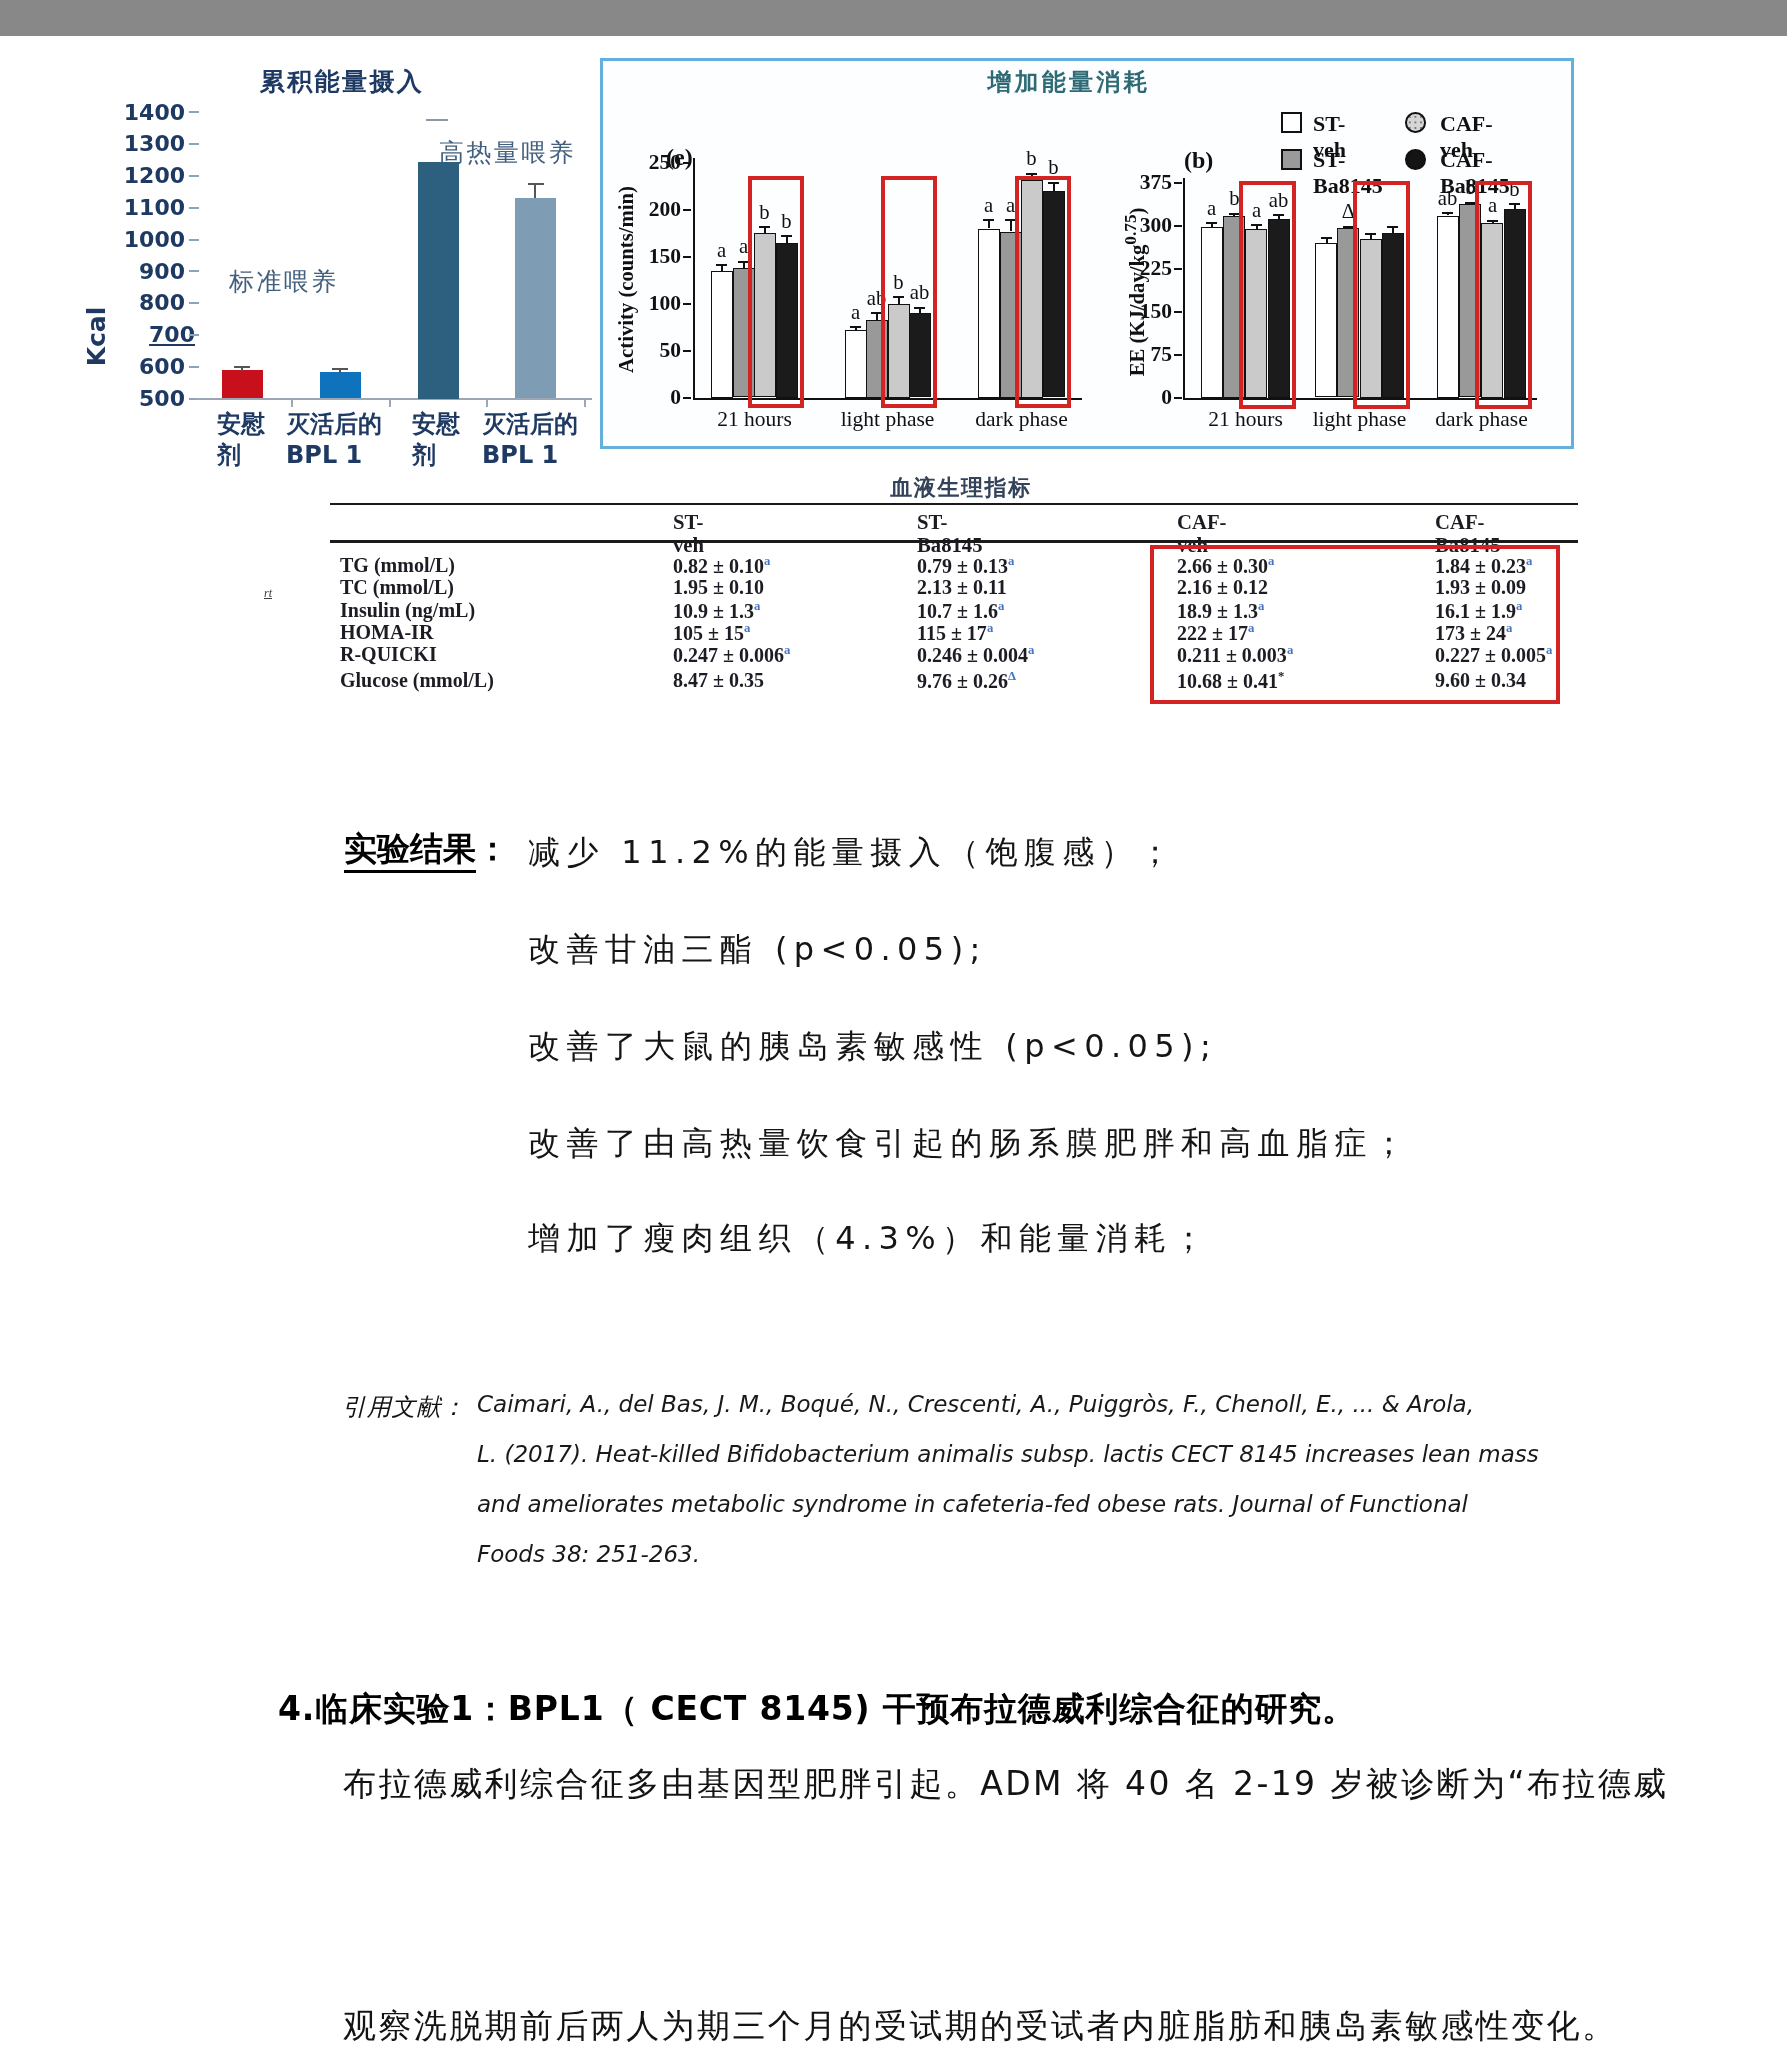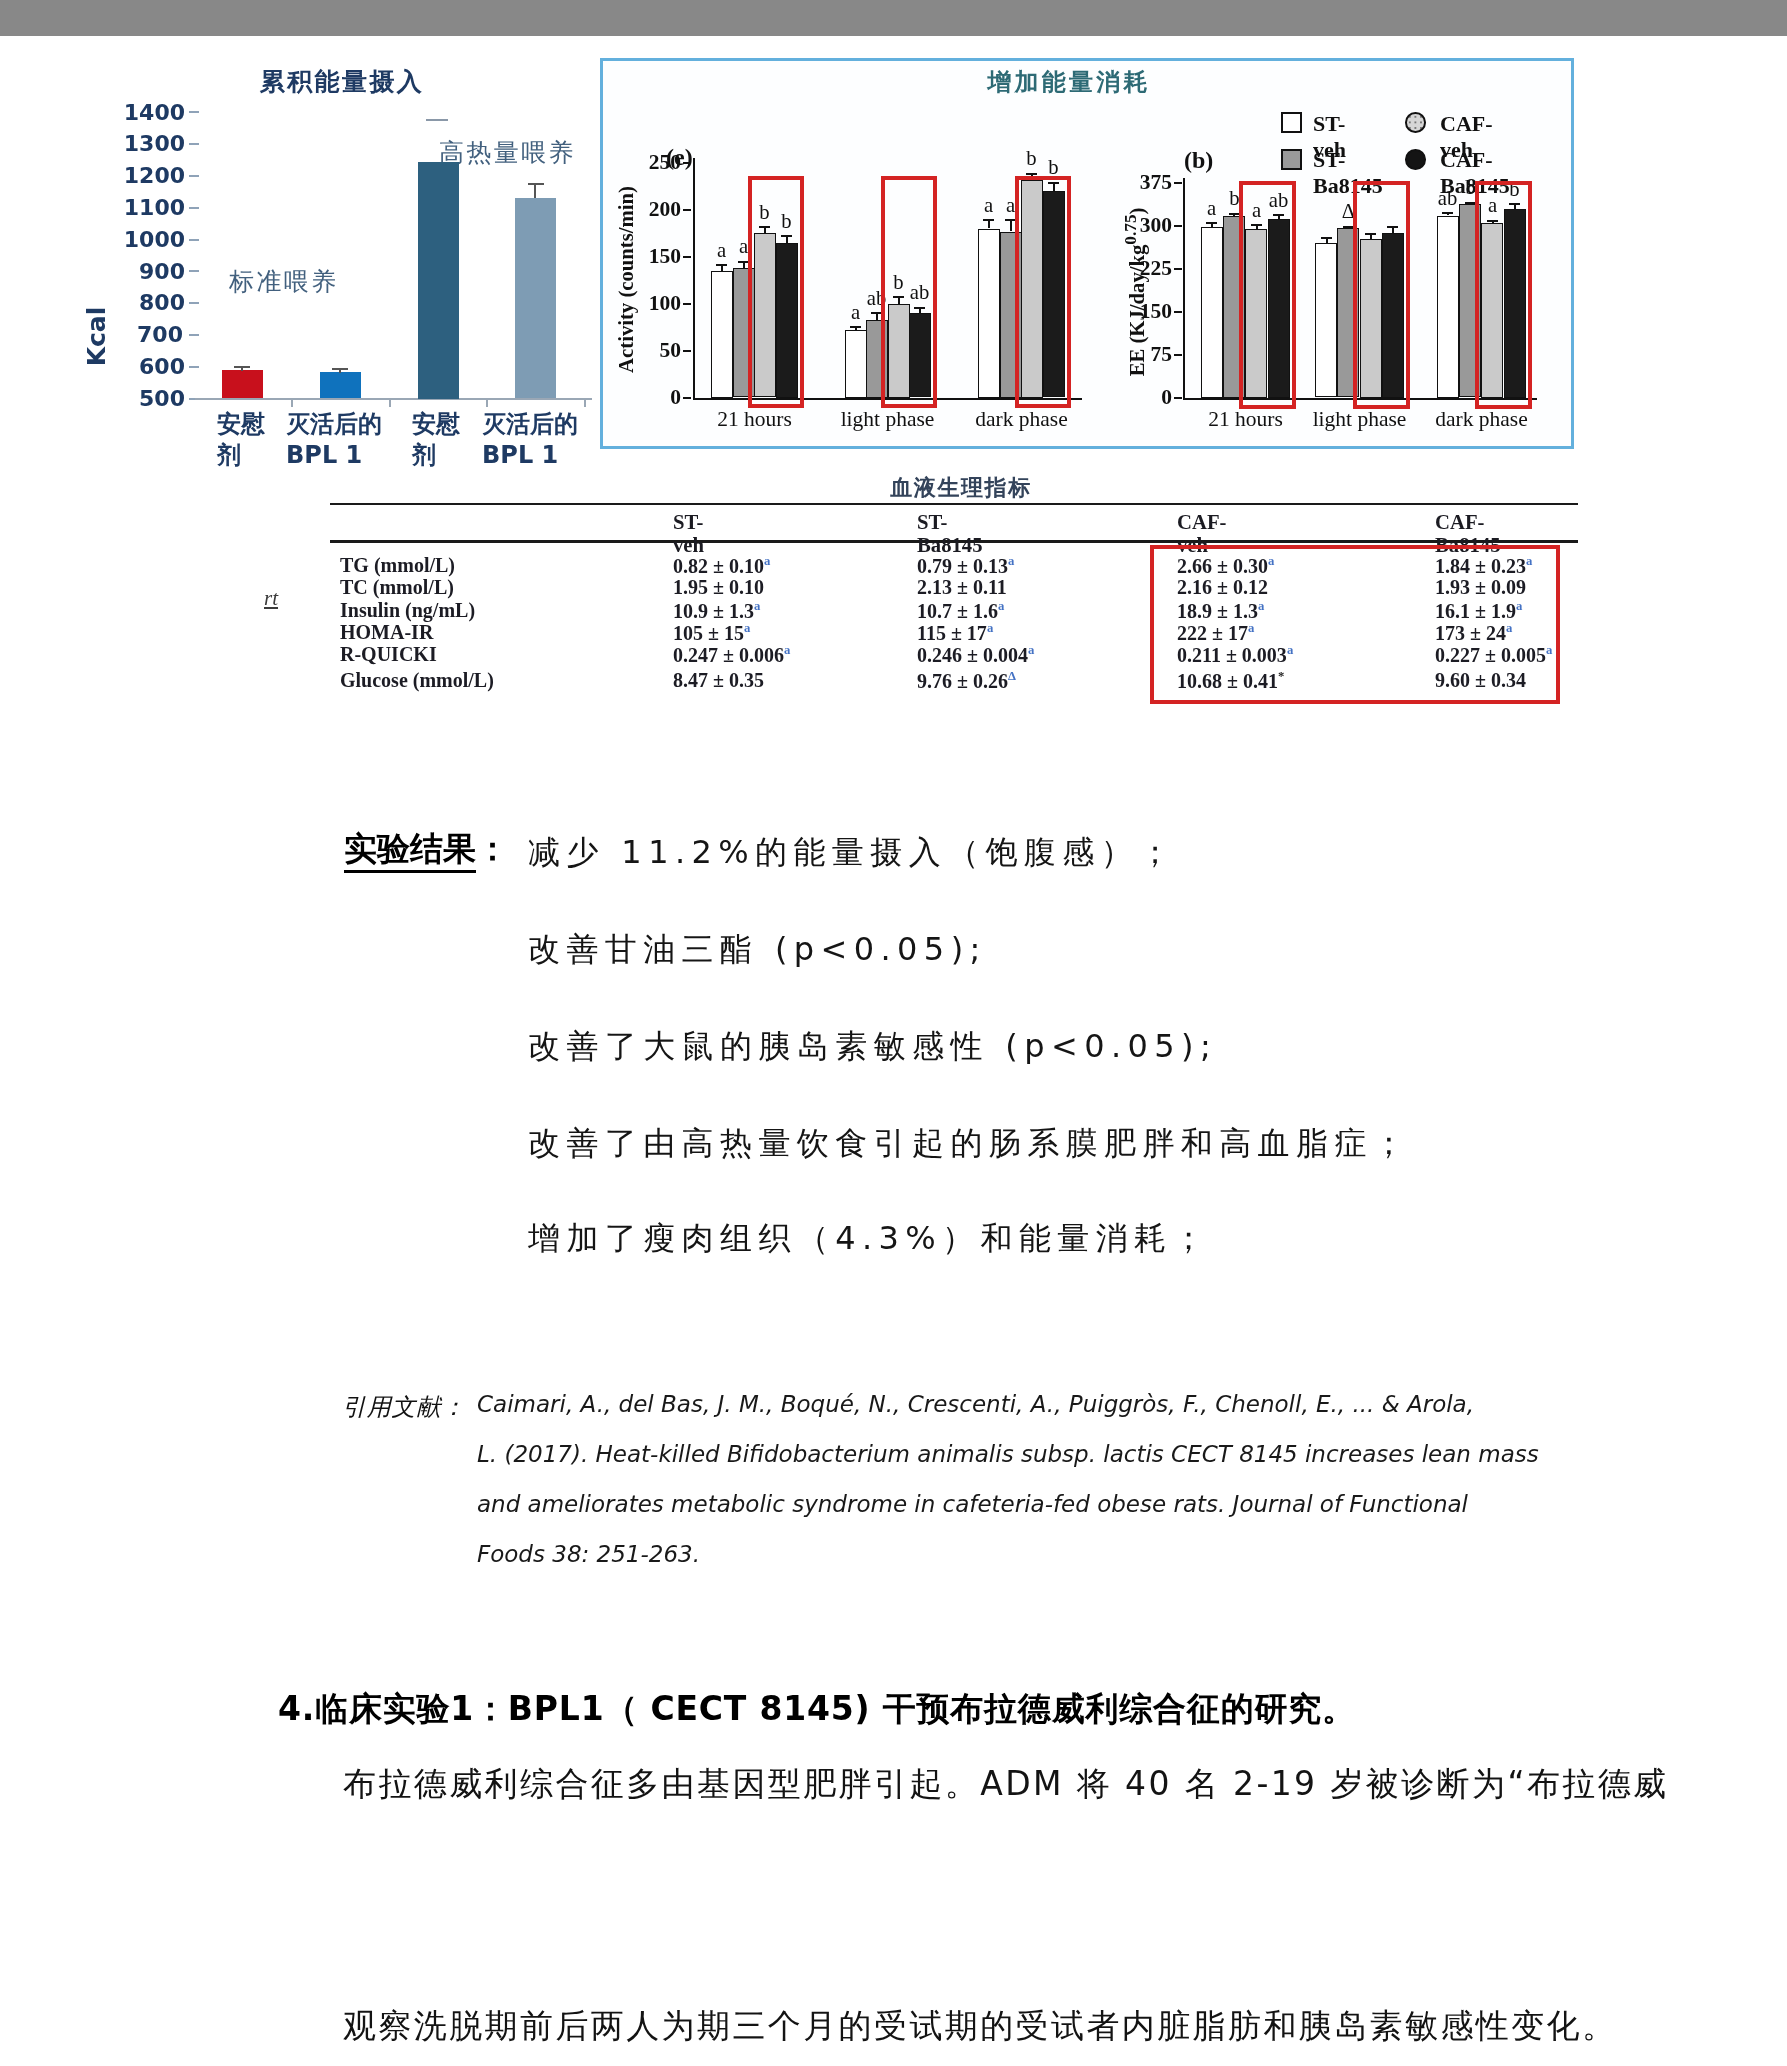--- a/index.html
+++ b/index.html
@@ -40,21 +40,21 @@
   .sw-gray{background:#9a9a9a;}
   .sw-circle{border-radius:50%;}
   .sw-dot{background:#d6d6d6;background-image:radial-gradient(#777 18%,transparent 20%);background-size:5.6px 5.6px;}
   .sw-black{background:#141414;}
   
   .tbl-title{font-size:22px;font-weight:bold;color:#33435a;letter-spacing:1.6px;text-align:center;}
   .tbl-rule{background:#1a1a1a;}
   .tbl-head{font-size:20.7px;font-weight:bold;color:#1b1b22;font-family:"Liberation Serif",serif;}
   .tbl-cell{font-size:20px;font-weight:bold;color:#1c1c24;font-family:"Liberation Serif",serif;white-space:nowrap;}
   .tbl-cell sup{font-size:12.7px;}
-  .marginal{font-size:21px;font-style:italic;color:#3a3a3a;text-decoration:underline;font-family:"Liberation Serif",serif;}
+  .marginal{font-size:12px;font-style:italic;color:#3a3a3a;text-decoration:underline;font-family:"Liberation Serif",serif;}
   
   .res-label{font-size:33px;font-weight:bold;color:#000;border-bottom:3.2px solid #000;padding-bottom:1.6px;}
   .res-colon{font-size:33px;font-weight:bold;color:#000;}
   .res-line{font-size:32px;color:#151515;letter-spacing:6.4px;white-space:nowrap;}
   .cite-label{font-size:24px;font-style:italic;color:#111;letter-spacing:0.8px;}
   .cite-line{font-size:23px;font-style:italic;color:#191919;white-space:nowrap;}
   .h4{font-size:33px;font-weight:bold;color:#000;letter-spacing:0.8px;white-space:nowrap;}
   .body-line{font-size:33px;color:#131313;letter-spacing:2.4px;white-space:nowrap;}
   .body-line sup{font-size:19px;}
 </style>
@@ -66,21 +66,21 @@
   <div class="abs" id="chart-intake" style="left:0;top:0;width:604px;height:477px;">
     <div class="abs lc-title" style="left:223px;top:29px;width:238px;text-align:center;">累积能量摄入</div>
     <div class="abs lc-ylab" style="left:49px;top:286px;width:95px;text-align:center;">Kcal</div>
     <div class="abs lc-ann" style="left:229px;top:229px;">标准喂养</div>
     <div class="abs lc-ann" style="left:439px;top:100px;">高热量喂养</div>
     <div class="abs" style="left:426px;top:83px;width:22px;height:2.4px;background:#8a98a8;"></div>
   <div class="lc-tick" style="position: absolute; left: 110px; top: 350px; width: 75px;">500</div>
       <div class="lc-tickmark" style="position: absolute; left: 189px; top: 362px;"></div>
       <div class="lc-tick" style="position: absolute; left: 110px; top: 318px; width: 75px;">600</div>
       <div class="lc-tickmark" style="position: absolute; left: 189px; top: 330px;"></div>
-      <div class="lc-tick" style="position: absolute; left: 108px; top: 286px; width: 75px;">700</div>
+      <div class="lc-tick" style="position: absolute; left: 120px; top: 286px; width: 75px; text-decoration: underline;">700</div>
       <div class="lc-tickmark" style="position: absolute; left: 189px; top: 298px;"></div>
       <div class="lc-tick" style="position: absolute; left: 110px; top: 254px; width: 75px;">800</div>
       <div class="lc-tickmark" style="position: absolute; left: 189px; top: 266px;"></div>
       <div class="lc-tick" style="position: absolute; left: 110px; top: 223px; width: 75px;">900</div>
       <div class="lc-tickmark" style="position: absolute; left: 189px; top: 234px;"></div>
       <div class="lc-tick" style="position: absolute; left: 110px; top: 191px; width: 75px;">1000</div>
       <div class="lc-tickmark" style="position: absolute; left: 189px; top: 203px;"></div>
       <div class="lc-tick" style="position: absolute; left: 110px; top: 159px; width: 75px;">1100</div>
       <div class="lc-tickmark" style="position: absolute; left: 189px; top: 171px;"></div>
       <div class="lc-tick" style="position: absolute; left: 110px; top: 127px; width: 75px;">1200</div>

